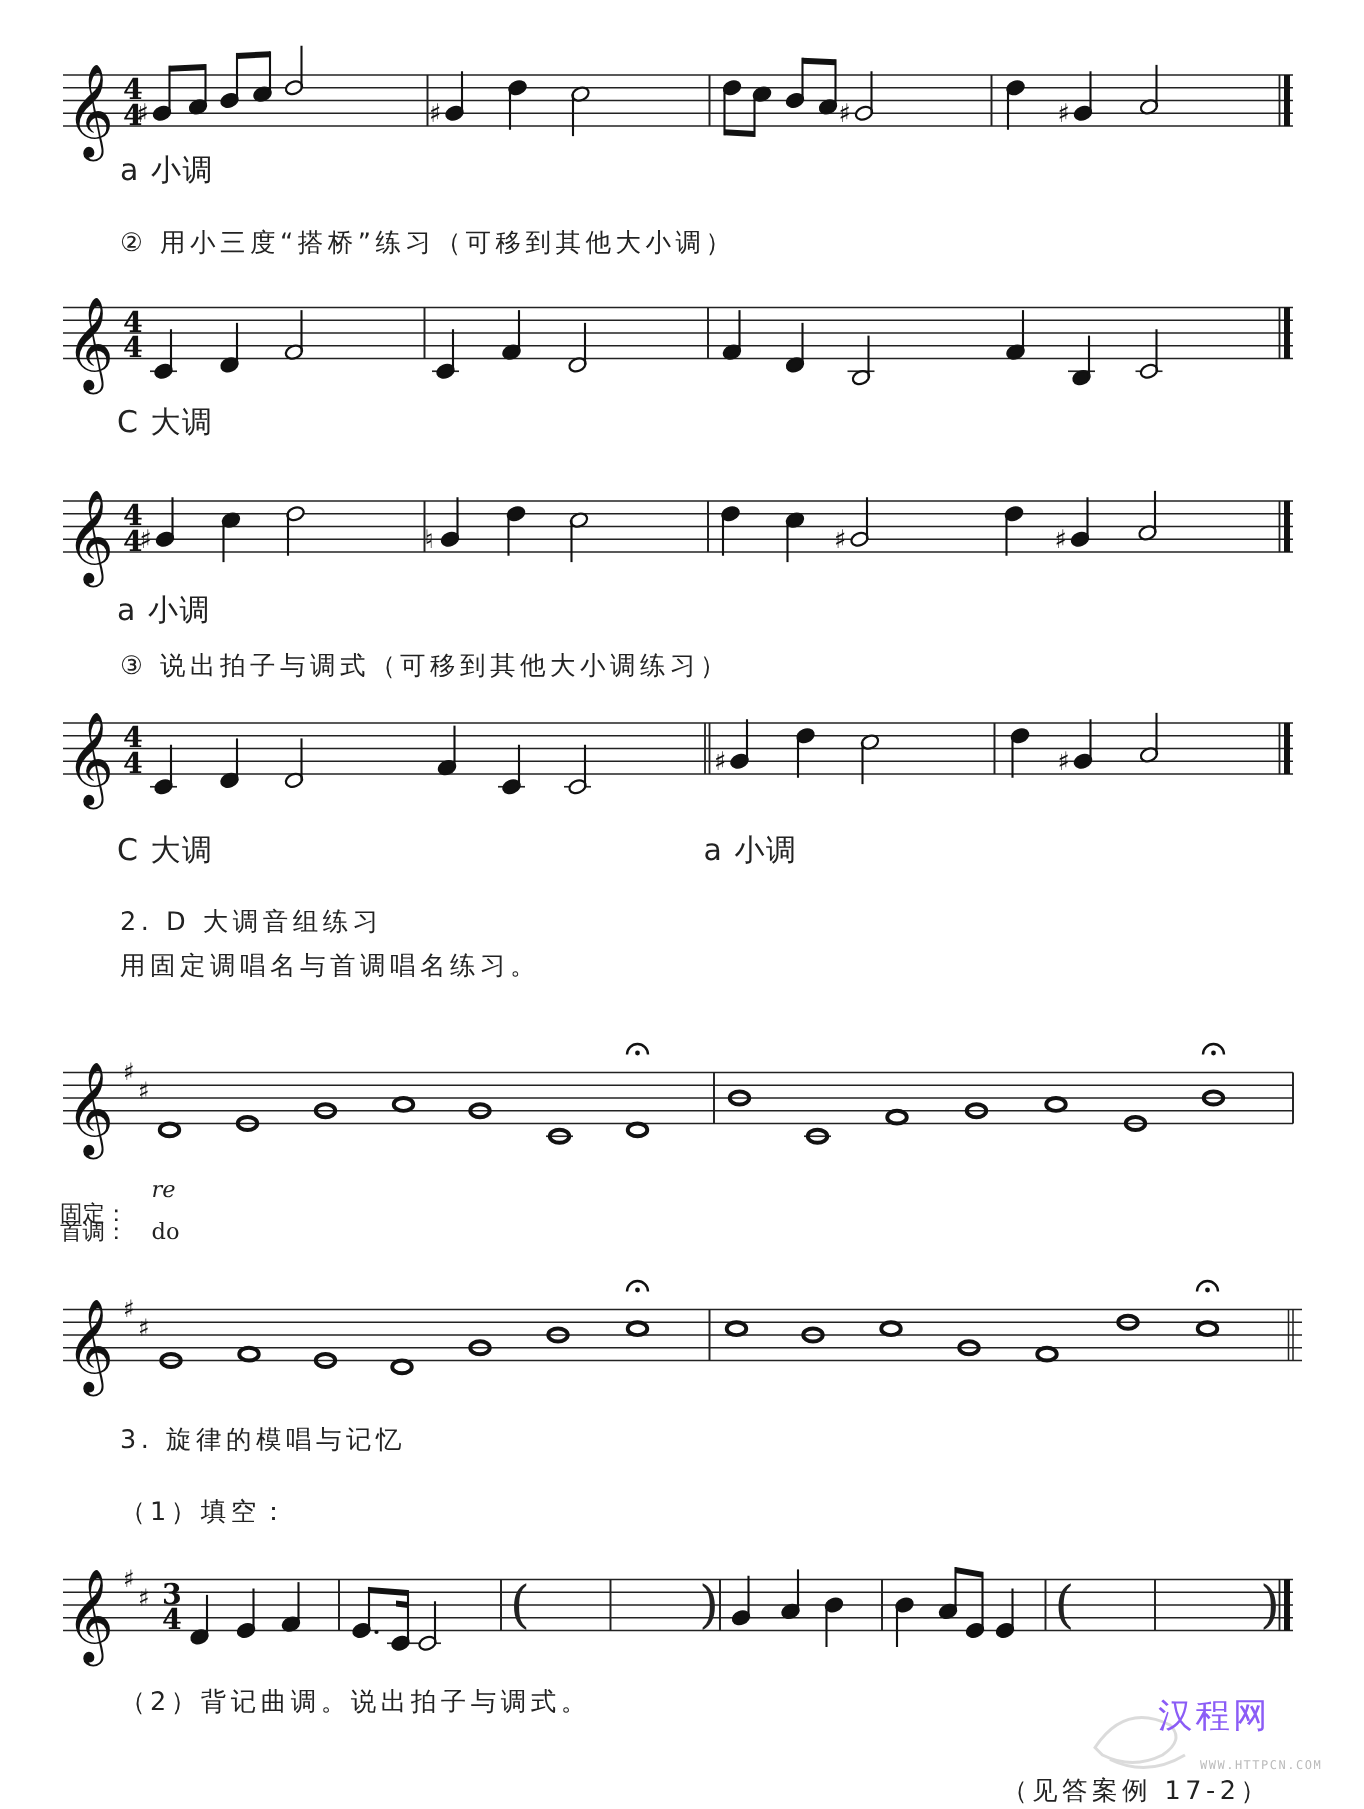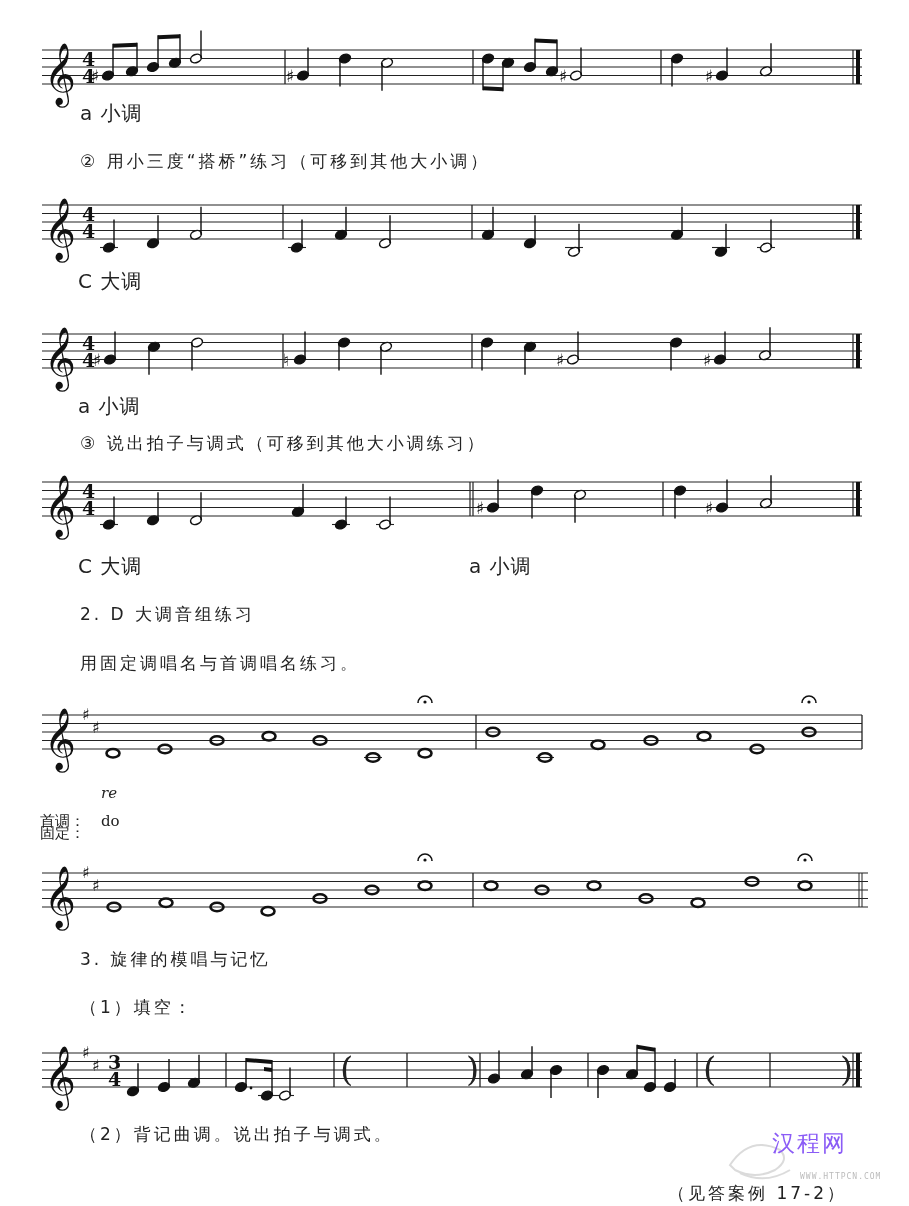--- a/index.html
+++ b/index.html
@@ -17,22 +17,22 @@
 <body>
 
 <div class="txt small" style="left:80px;top:100px;">a 小调</div>
 <div class="txt" style="left:80px;top:150px;">② 用小三度“搭桥”练习（可移到其他大小调）</div>
 <div class="txt small" style="left:78px;top:268px;">C 大调</div>
 <div class="txt small" style="left:78px;top:393px;">a 小调</div>
 <div class="txt" style="left:80px;top:432px;">③ 说出拍子与调式（可移到其他大小调练习）</div>
 <div class="txt small" style="left:78px;top:553px;">C 大调</div>
 <div class="txt small" style="left:469px;top:553px;">a 小调</div>
 <div class="txt" style="left:80px;top:603px;">2. D 大调音组练习</div>
-<div class="txt" style="left:80px;top:652px;">用固定调唱名与首调唱名练习。</div>
-<div class="txt label" style="left:40px;top:824px;">固定：</div>
+<div class="txt" style="left:80px;top:632px;">用固定调唱名与首调唱名练习。</div>
+<div class="txt label" style="left:40px;top:800px;">固定：</div>
 <div class="txt label serif" style="left:101px;top:784px;font-style:italic;">re</div>
 <div class="txt label" style="left:40px;top:812px;">首调：</div>
 <div class="txt label serif" style="left:101px;top:812px;">do</div>
 <div class="txt" style="left:80px;top:948px;text-align:center;">3. 旋律的模唱与记忆</div>
 <div class="txt" style="left:80px;top:996px;">（1）填空：</div>
 <div class="txt" style="left:80px;top:1123px;">（2）背记曲调。说出拍子与调式。</div>
 <div class="txt" style="left:668px;top:1182px;">（见答案例 17-2）</div>
 
 <svg class="watermark" viewBox="0 0 190 60">
   <path d="M10 40 Q30 10 60 25 Q70 35 55 45 Q35 55 15 45 Z" fill="none" stroke="#999" stroke-width="2"></path>

